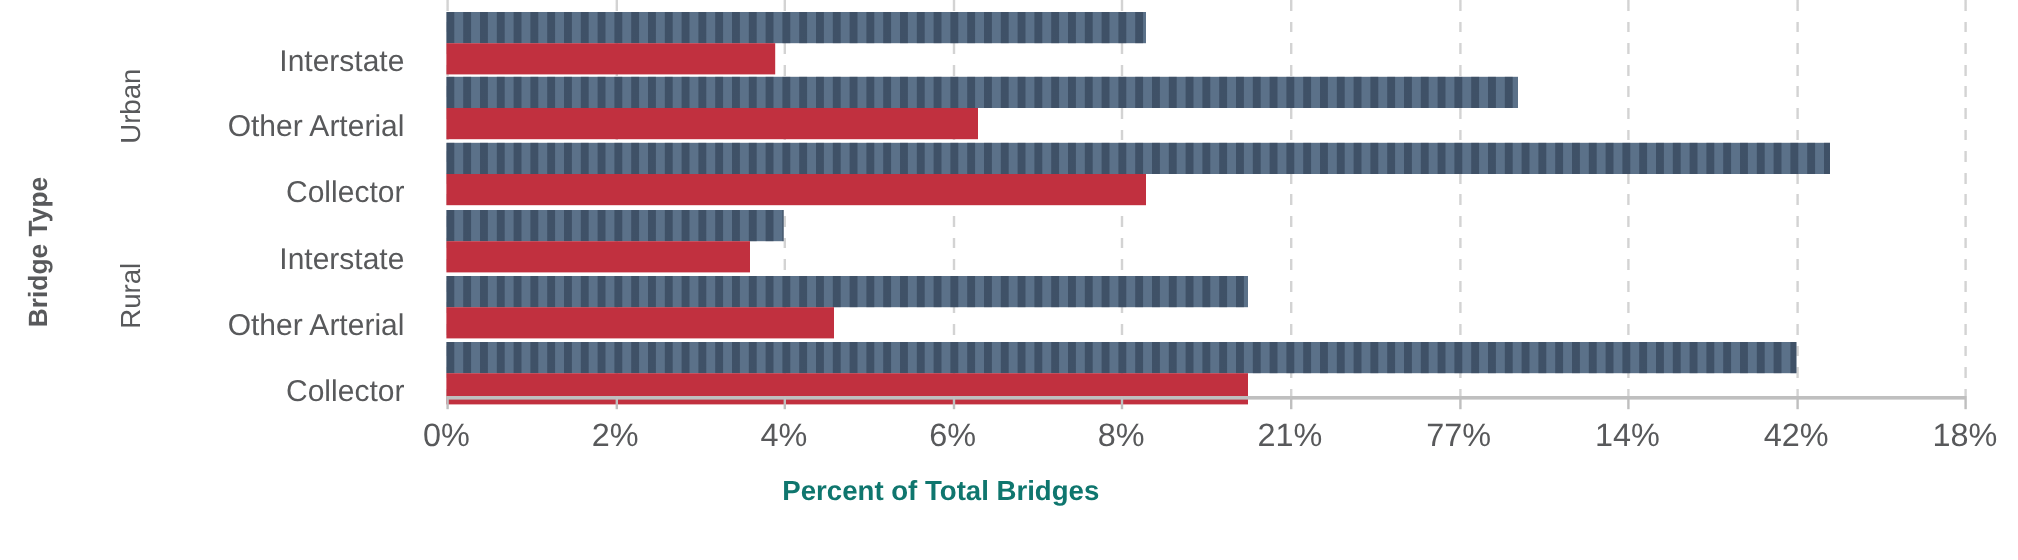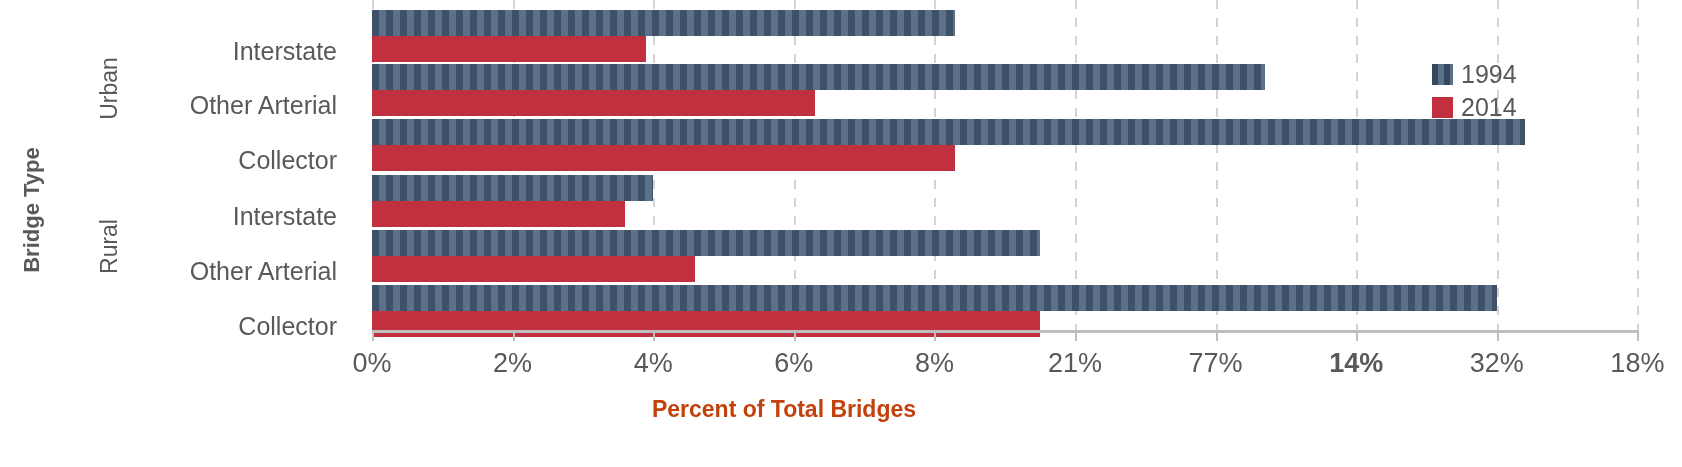--- a/index.html
+++ b/index.html
@@ -90,21 +90,21 @@
     font-size:27px;
     color:#58595b;
   }
   .x-axis-title{
     position:absolute;
     left:0;right:0;
     top:396px;
     text-align:center;
     font-size:23px;
     font-weight:bold;
-    color:#c2410c;
+    color:#0f766e;
     padding-right:114px;
   }
 
   
   .bar{
     position:absolute;
     left:0;
     height:26px;
   }
   .bar-1994{
@@ -202,29 +202,19 @@
       <div class="tick" style="left: 1637.4px;"></div>
     </div>
   <div id="tick-labels">
       <div class="tick-label" style="left: 372px;">0%</div>
       <div class="tick-label" style="left: 512.6px;">2%</div>
       <div class="tick-label" style="left: 653.2px;">4%</div>
       <div class="tick-label" style="left: 793.8px;">6%</div>
       <div class="tick-label" style="left: 934.4px;">8%</div>
       <div class="tick-label" style="left: 1075px;">21%</div>
       <div class="tick-label" style="left: 1215.6px;">77%</div>
-      <div class="tick-label" style="left: 1356.2px; font-weight: bold;">14%</div>
-      <div class="tick-label" style="left: 1496.8px;">32%</div>
+      <div class="tick-label" style="left: 1356.2px;">14%</div>
+      <div class="tick-label" style="left: 1496.8px;">42%</div>
       <div class="tick-label" style="left: 1637.4px;">18%</div>
     </div>
   <div class="x-axis-title">Percent of Total Bridges</div>
 
-  <div id="legend">
-    <div class="legend-row">
-      <span class="legend-swatch s1994"></span>
-      <span class="legend-label">1994</span>
-    </div>
-    <div class="legend-row">
-      <span class="legend-swatch s2014"></span>
-      <span class="legend-label">2014</span>
-    </div>
-  </div>
 </div>
 
 </body></html>

